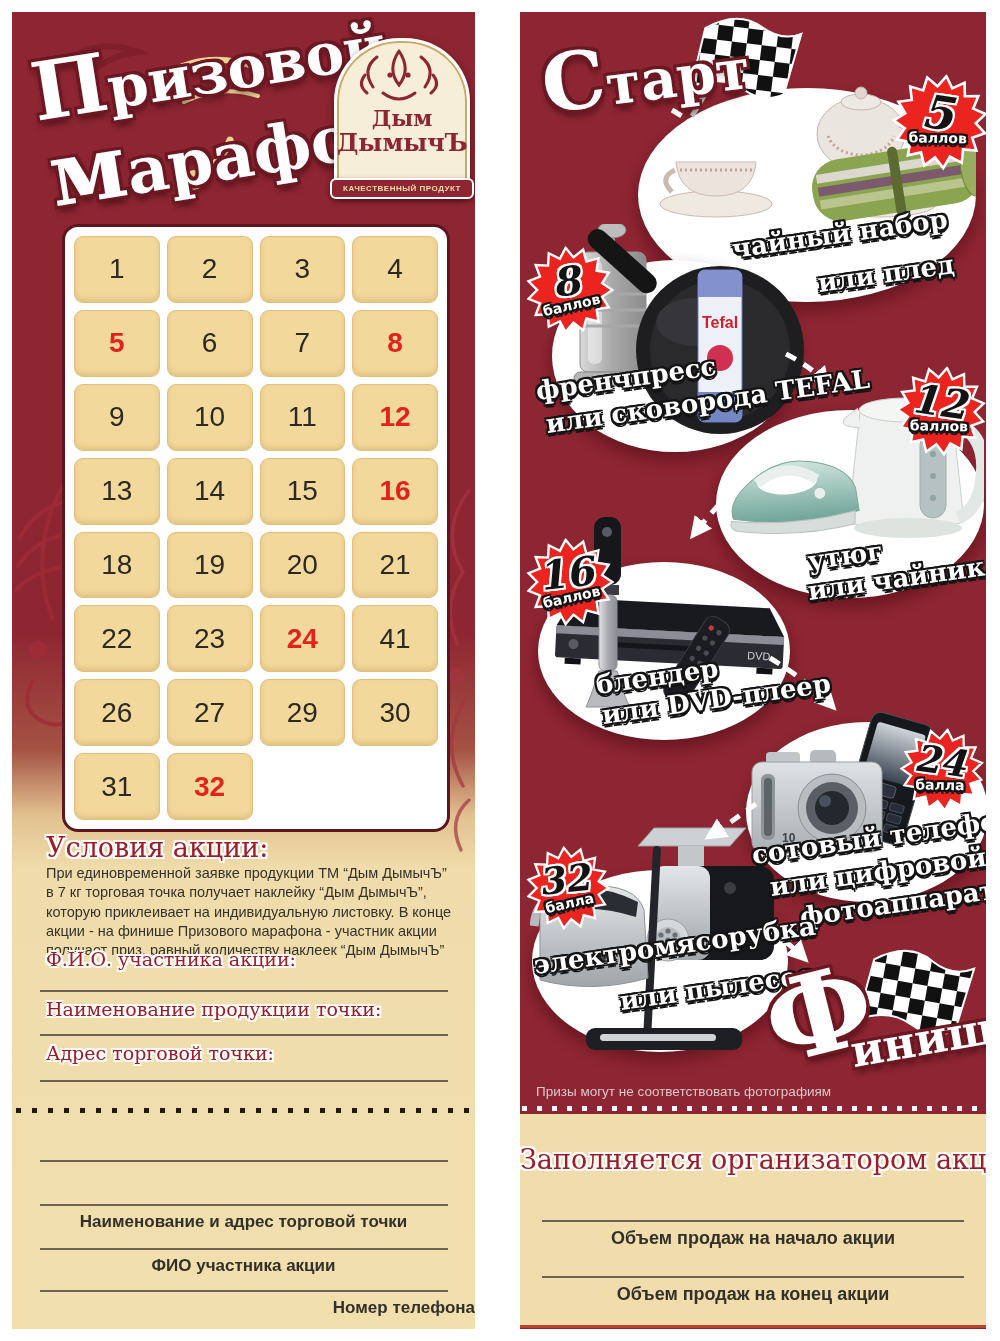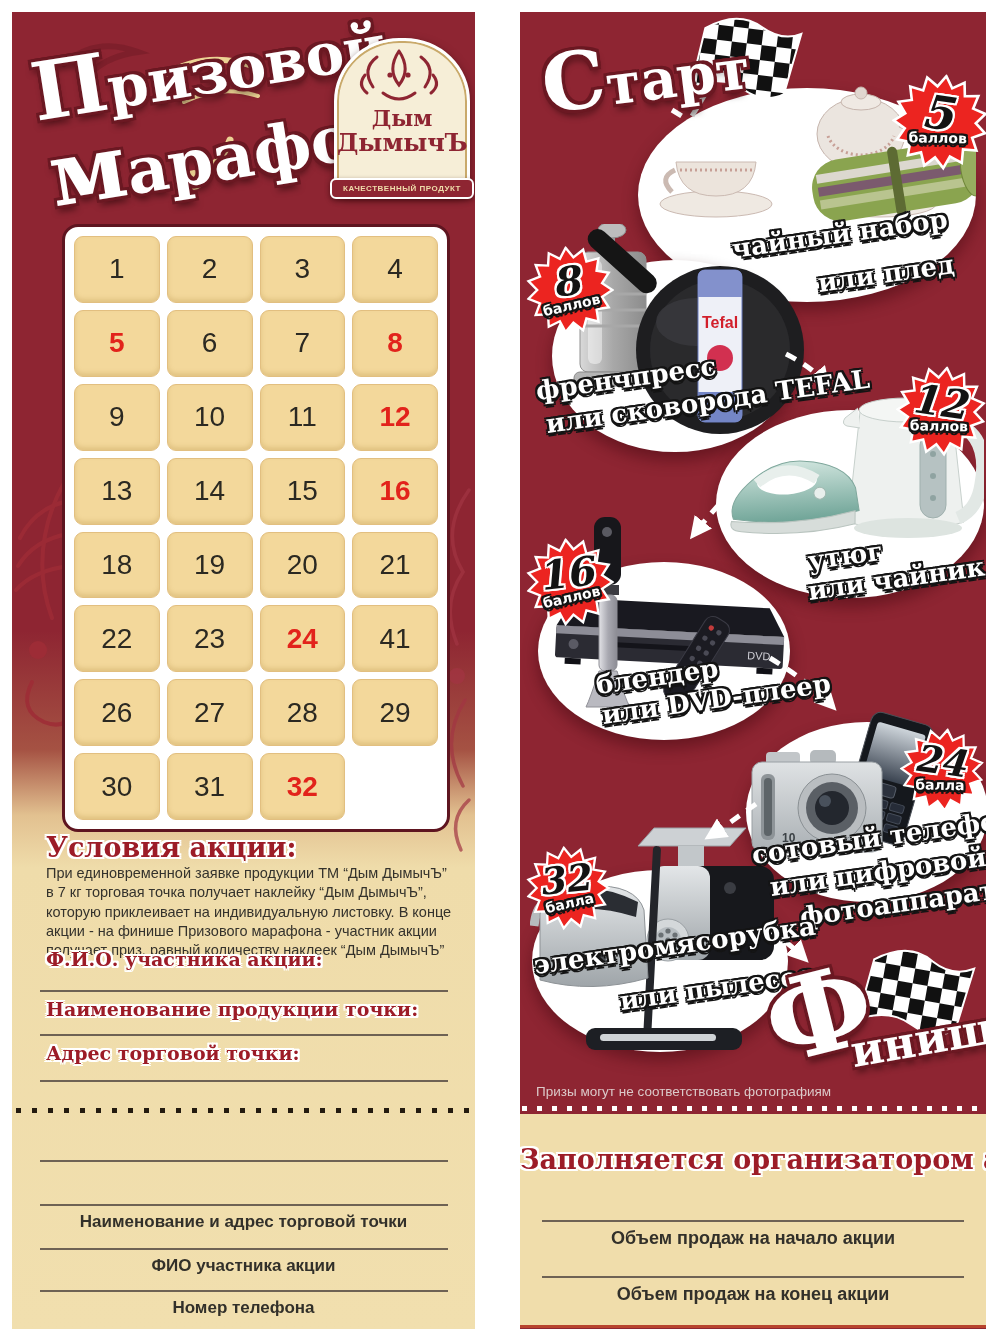--- a/index.html
+++ b/index.html
@@ -24,21 +24,21 @@
     font-family:"DejaVu Serif",serif;font-weight:bold;line-height:1;}
   #logoBanner{position:absolute;left:-7px;right:-7px;bottom:-6px;background:#8e2532;border:2px solid #fff;
     border-radius:6px;padding:4px 1px;text-align:center;color:#f0ddab;font-size:8px;font-weight:bold;
     letter-spacing:.5px;font-family:"Liberation Sans",sans-serif;box-shadow:0 2px 5px rgba(40,0,5,.5);}
   #grid{position:absolute;left:50px;top:212px;width:388px;height:608px;background:#fff;
     border:3px solid #5e1520;border-radius:16px;display:grid;grid-template-columns:repeat(4,1fr);
     gap:7px;padding:9px;box-sizing:border-box;}
   .cell{background:#f3d89b;border:1px solid #e2bf80;border-radius:9px;display:flex;align-items:center;
     justify-content:center;font-size:28px;color:#2b2922;box-shadow:inset 0 -3px 4px rgba(176,135,60,.25);}
   .cell.hl{color:#e2231b;font-weight:bold;}
-  .red-head{position:absolute;color:#9c1c27;font-family:"DejaVu Serif",serif;font-weight:bold;white-space:nowrap;}
+  .red-head{position:absolute;color:#9c1c27;font-family:"DejaVu Serif",serif;font-weight:normal;white-space:nowrap;}
   .terms-body{position:absolute;left:34px;top:852px;width:410px;font-size:14.5px;line-height:1.33;color:#34322c;}
   .wl{position:absolute;height:0;border-top:2px solid #6e6254;}
   .tear{position:absolute;height:5px;}
   .tearL{background:repeating-linear-gradient(90deg,#241b10 0 5px,transparent 5px 16px);}
   .tearR{background:repeating-linear-gradient(90deg,#ffffff 0 5px,transparent 5px 15px);}
   .stub-label{position:absolute;left:0;right:0;text-align:center;font-weight:bold;font-size:17px;color:#32302a;}
   
   #rightPanel{left:520px;top:12px;width:466px;height:1317px;background:#8e2532;}
   #rpCream{position:absolute;left:0;right:0;top:1102px;height:211px;background:#f0ddab;}
   #rpEdge{position:absolute;left:0;right:0;top:1313px;height:3px;background:#b8442e;}
@@ -137,21 +137,20 @@
         <div class="cell">18</div>
         <div class="cell">19</div>
         <div class="cell">20</div>
         <div class="cell">21</div>
         <div class="cell">22</div>
         <div class="cell">23</div>
         <div class="cell hl">24</div>
         <div class="cell">41</div>
         <div class="cell">26</div>
         <div class="cell">27</div>
-        <div class="cell">28</div>
         <div class="cell">29</div>
         <div class="cell">30</div>
         <div class="cell">31</div>
         <div class="cell hl">32</div>
       </div>
 
     <div class="red-head o-w" style="left:34px;top:820px;font-size:27px;">Условия акции:</div>
     <div class="terms-body">При единовременной заявке продукции ТМ “Дым ДымычЪ” в 7 кг торговая точка получает наклейку “Дым ДымычЪ”, которую приклеивает на индивидуальную листовку. В конце акции - на финише Призового марафона - участник акции получает приз, равный количеству наклеек “Дым ДымычЪ”</div>
 
     <div class="red-head o-w" style="left:34px;top:936px;font-size:19px;">Ф.И.О. участника акции:</div>
@@ -164,21 +163,21 @@
     <div class="wl" style="left:28px;top:1068px;width:408px;"></div>
 
     <div class="tear tearL" style="left:4px;right:4px;top:1096px;"></div>
 
     <div class="wl" style="left:28px;top:1148px;width:408px;"></div>
     <div class="wl" style="left:28px;top:1192px;width:408px;"></div>
     <div class="stub-label" style="top:1200px;">Наименование и адрес торговой точки</div>
     <div class="wl" style="left:28px;top:1236px;width:408px;"></div>
     <div class="stub-label" style="top:1244px;">ФИО участника акции</div>
     <div class="wl" style="left:28px;top:1278px;width:408px;"></div>
-    <div class="stub-label" style="top:1286px;">Номер телефона</div>
+    <div class="stub-label" style="top:1286px;text-align:right;">Номер телефона</div>
   </div>
 
   <div id="rightPanel" class="panel">
 
     <div class="blob" style="left:118px;top:76px;width:338px;height:214px;"></div>
     <div class="blob" style="left:32px;top:248px;width:246px;height:192px;"></div>
     <div class="blob" style="left:196px;top:398px;width:268px;height:188px;"></div>
     <div class="blob" style="left:18px;top:550px;width:252px;height:178px;"></div>
     <div class="blob" style="left:226px;top:710px;width:242px;height:180px;"></div>
     <div class="blob" style="left:12px;top:858px;width:256px;height:182px;"></div>

